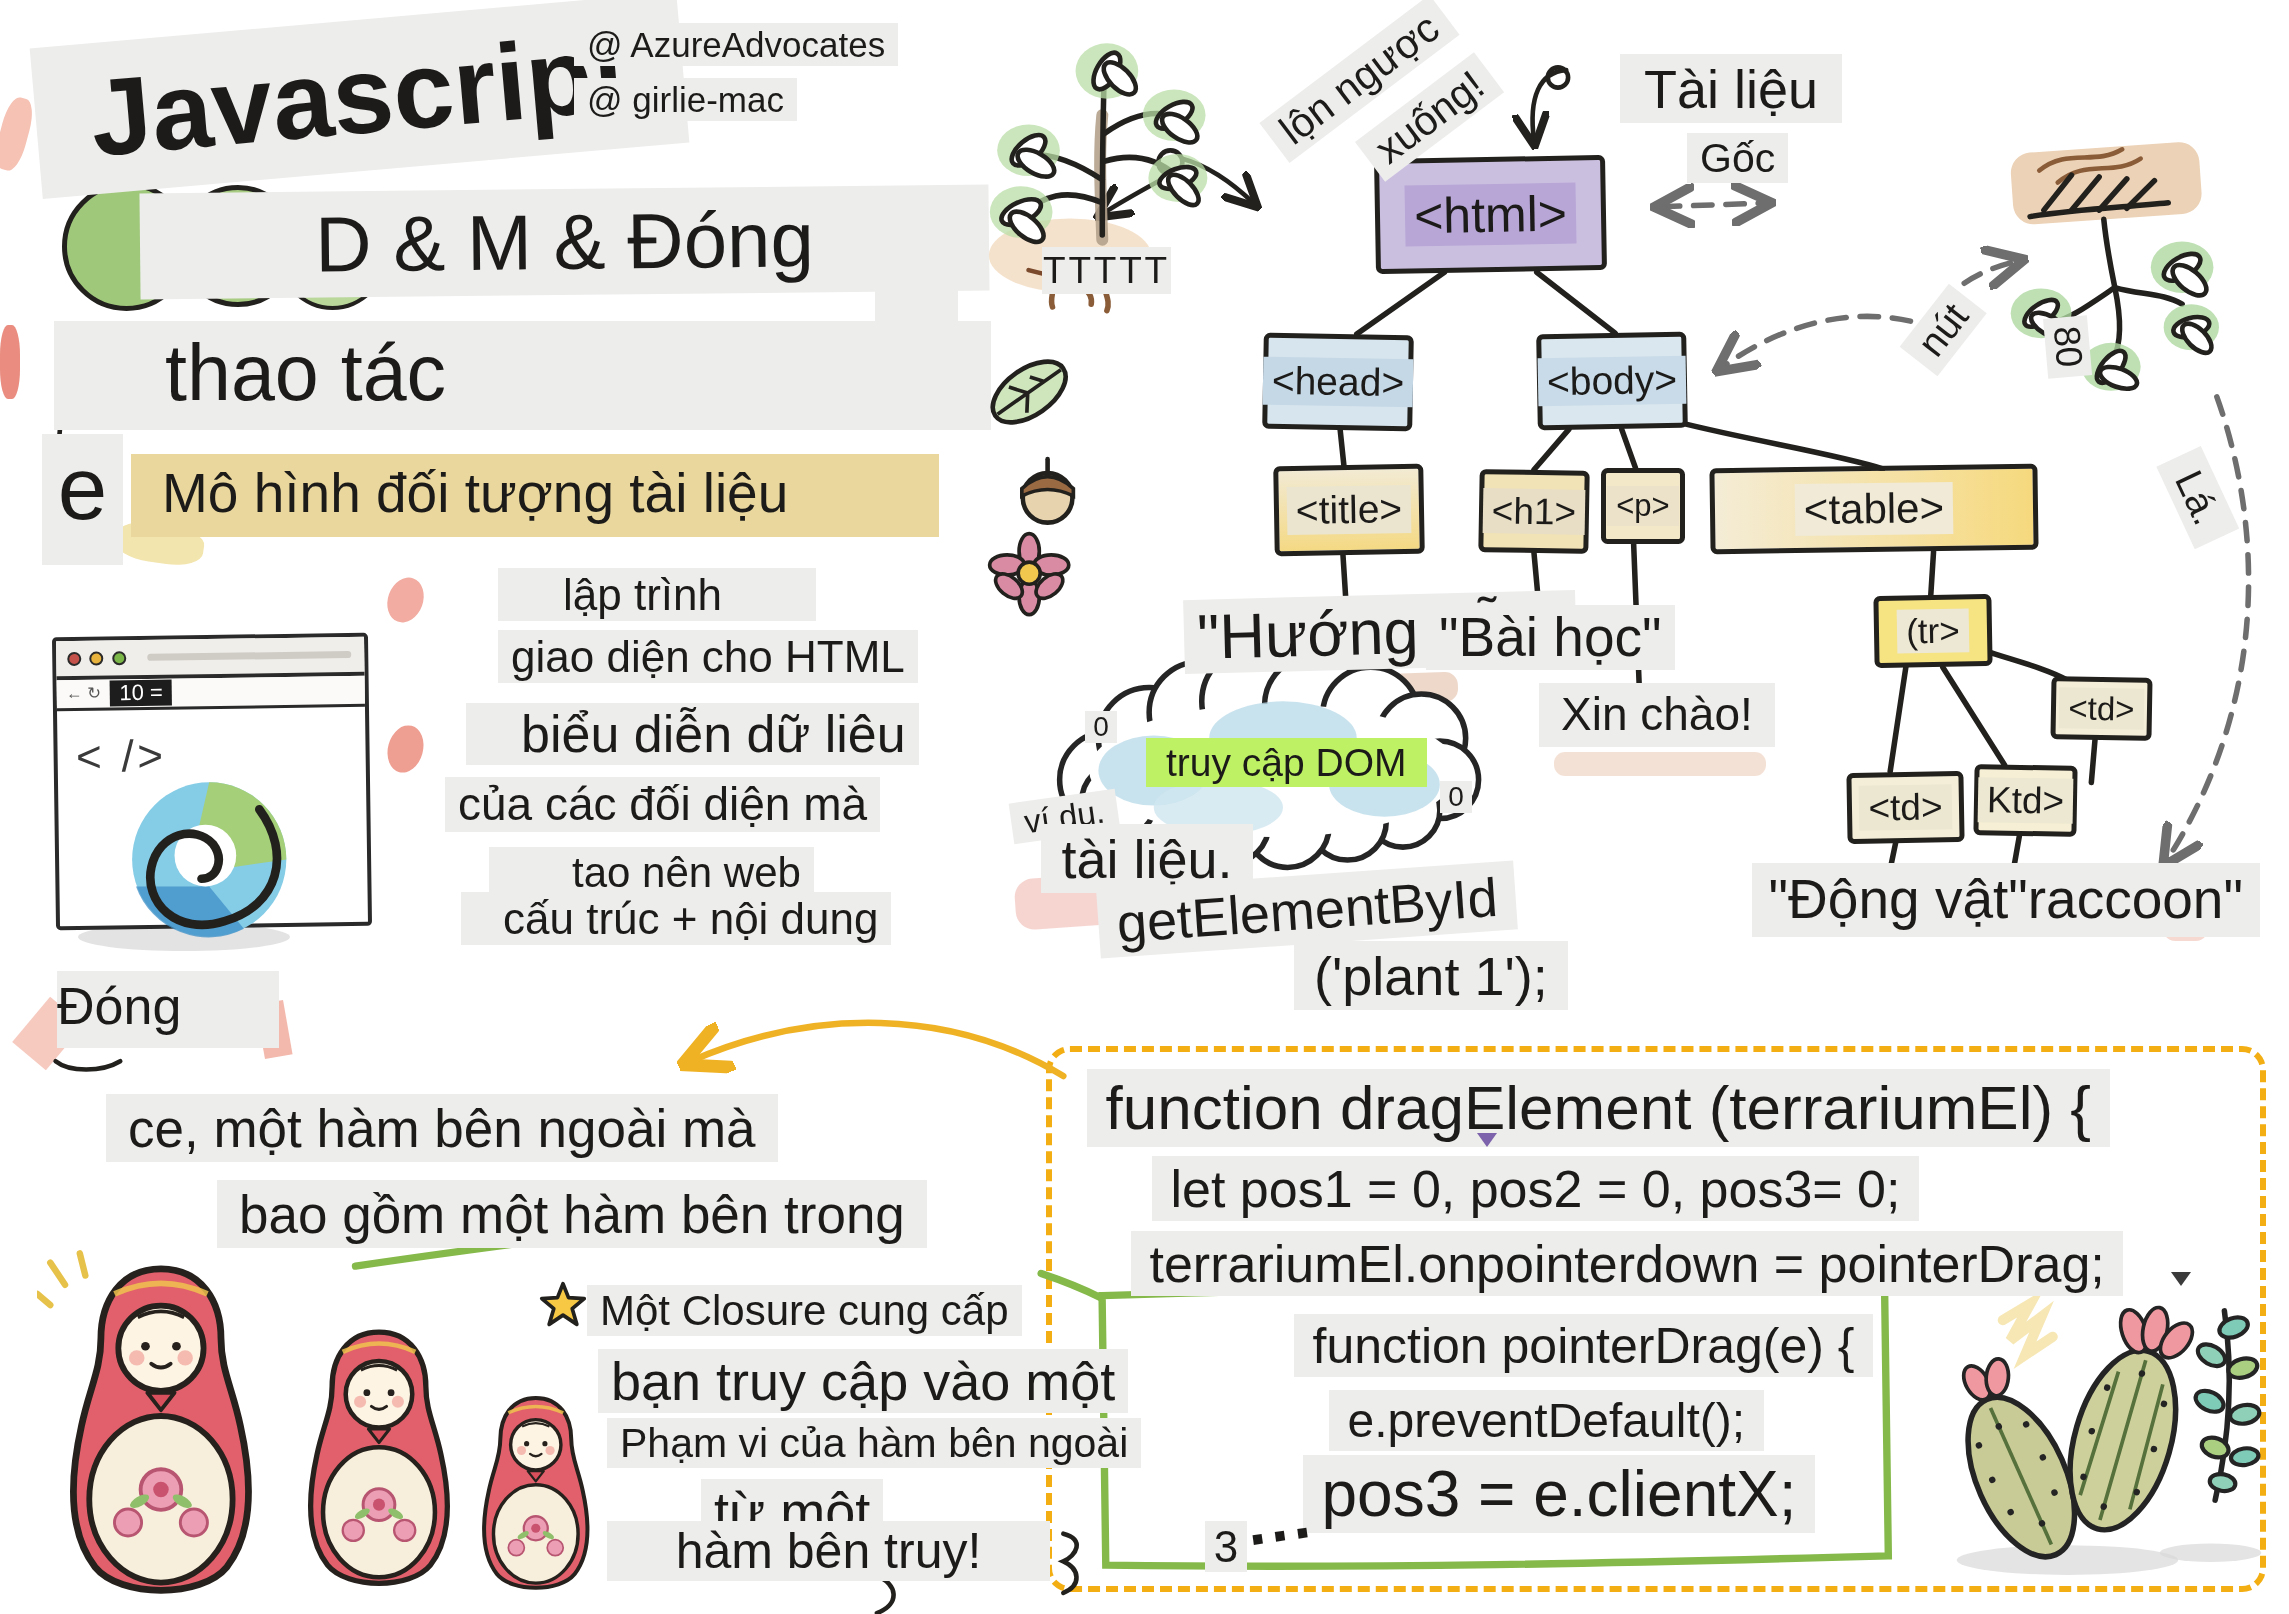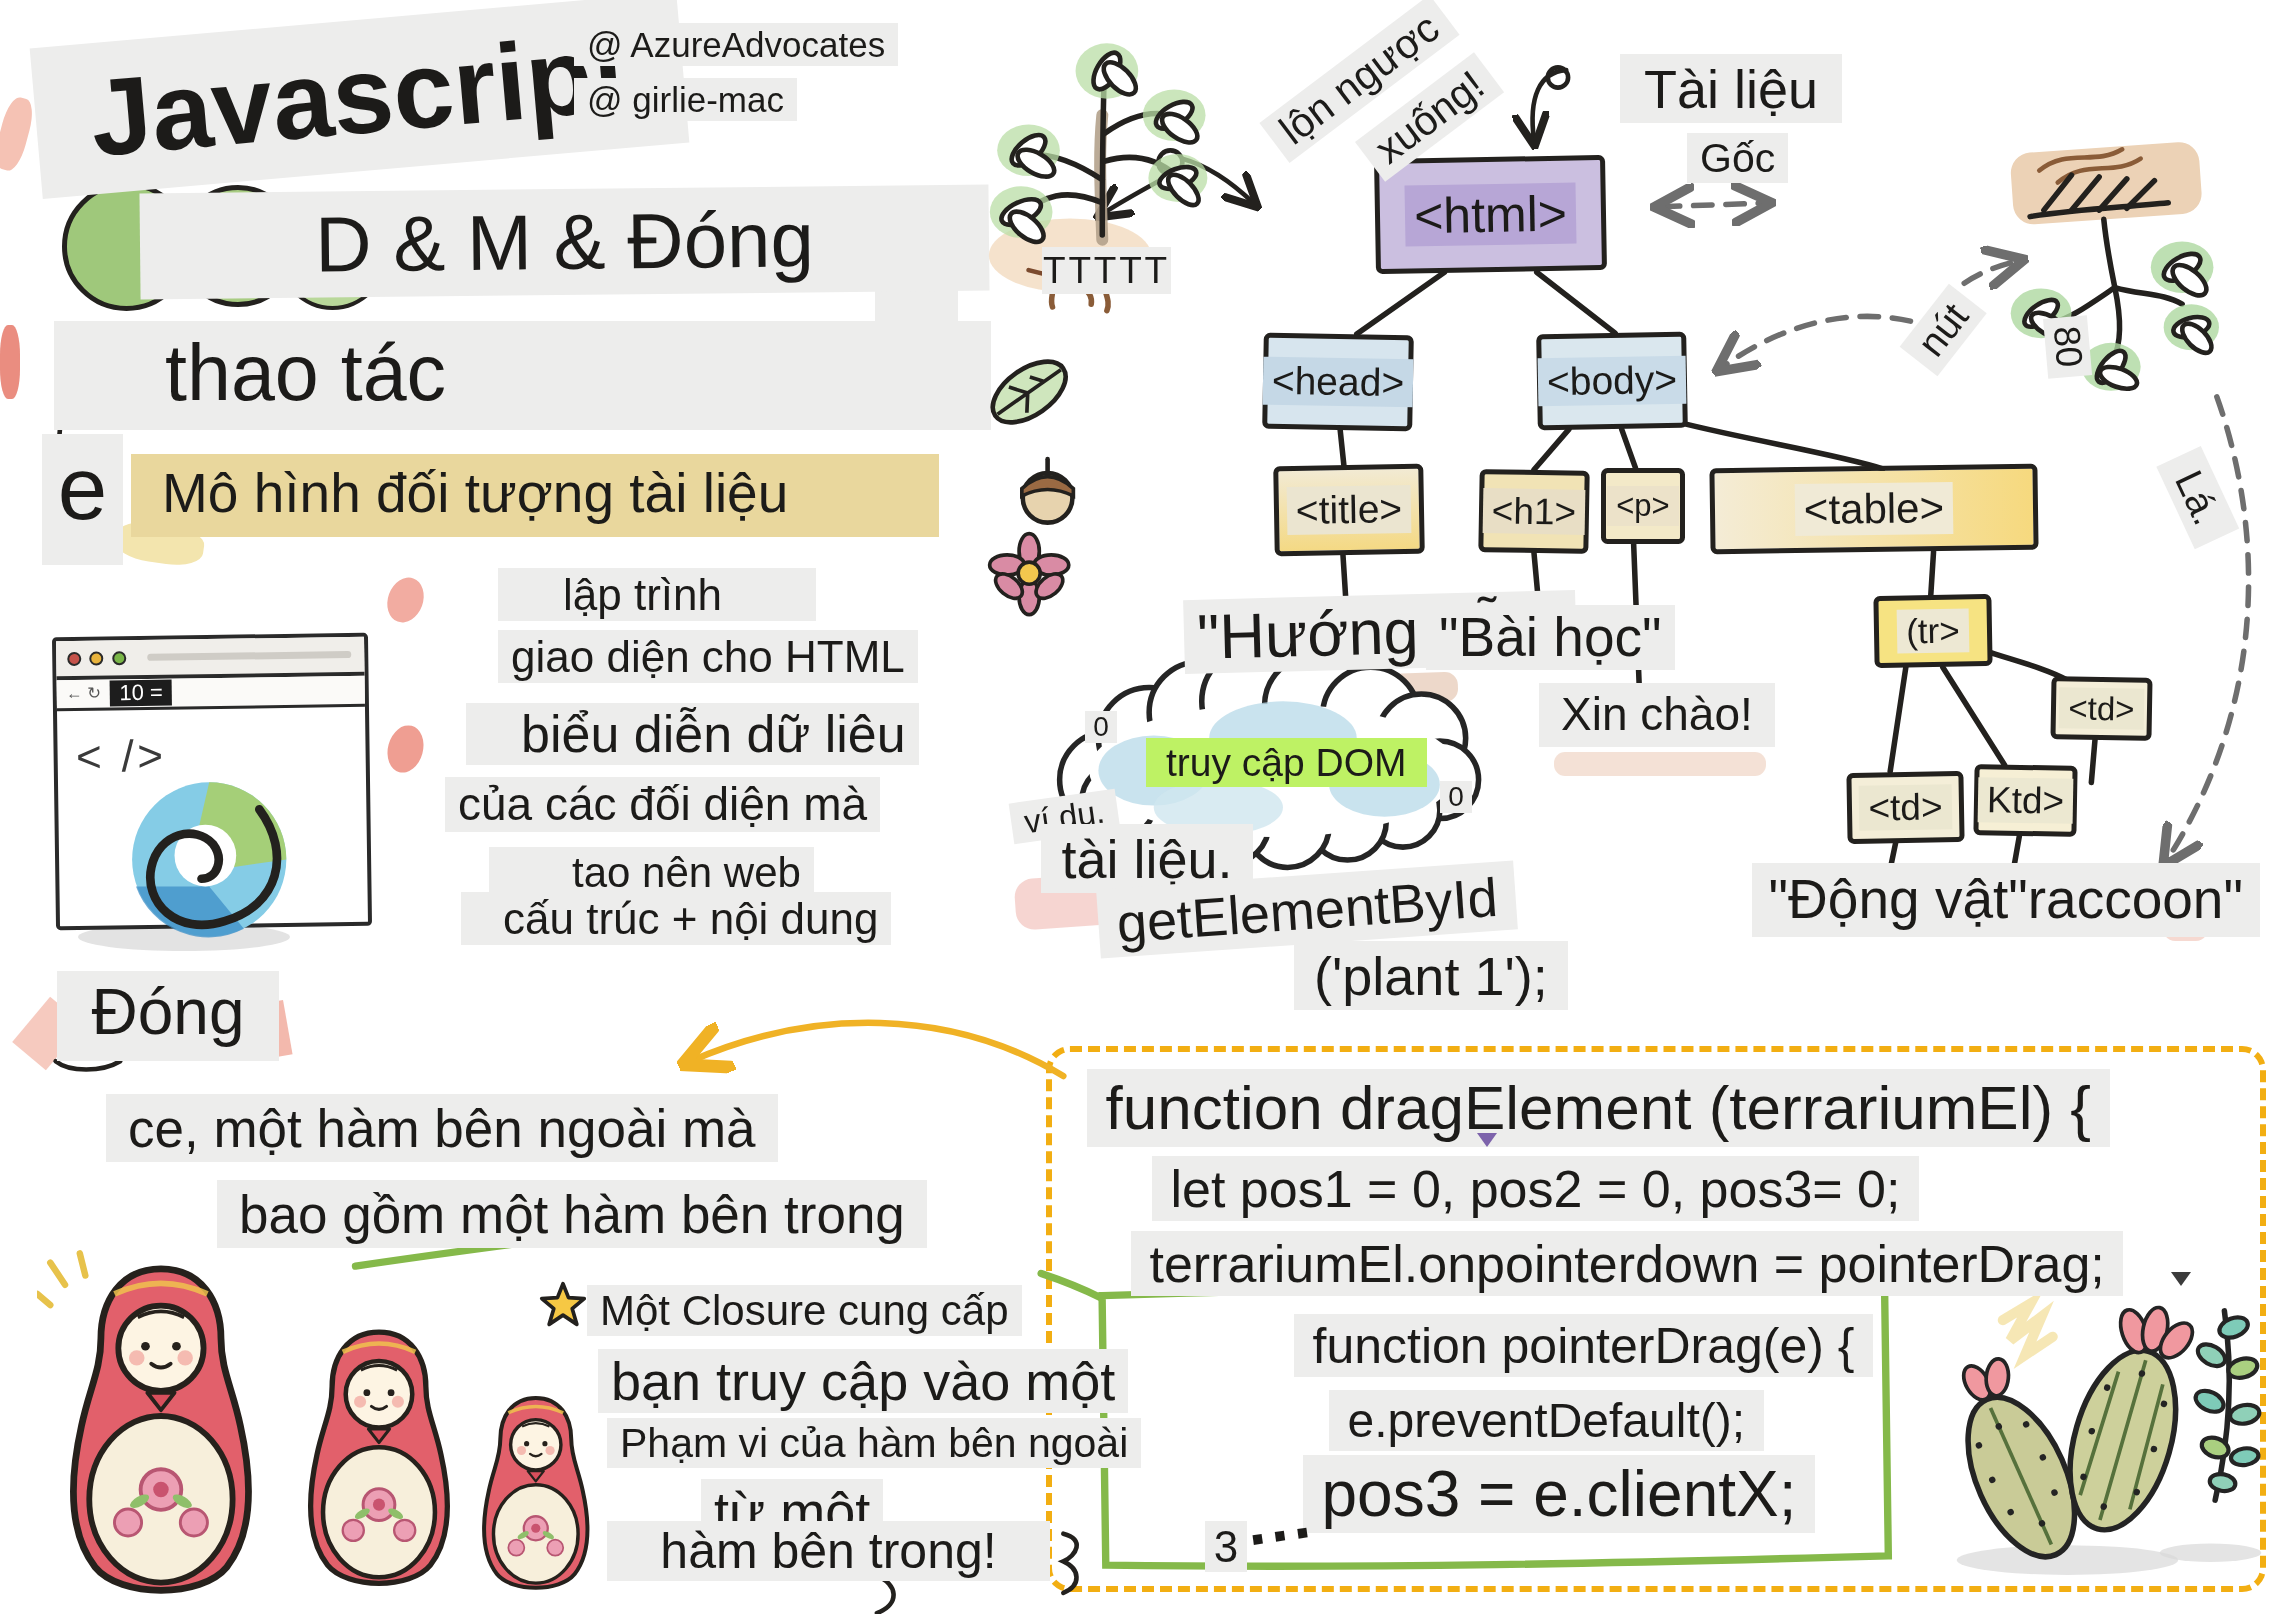--- a/index.html
+++ b/index.html
@@ -165,32 +165,32 @@
 </div>
 
 <svg class="ill" style="left:109px;top:766px" width="212" height="185" viewBox="0 0 110 95">
   <circle cx="52" cy="48" r="40" fill="#85cce6"></circle>
   <path d="M52,8 A40,40 0 0 1 92,48 L64,52 A16,16 0 0 0 46,34 Z" fill="#a9cf6b" opacity=".9"></path>
   <path d="M14,62 A40,40 0 0 0 70,84 L52,62 Z" fill="#3e8fc7" opacity=".75"></path>
   <circle cx="50" cy="46" r="16" fill="#ffffff"></circle>
   <path d="M78,22 C95,45 88,72 60,80 C35,88 18,70 22,52 C26,34 45,30 54,40 C60,48 56,58 48,58" stroke="#23211e" stroke-width="4.5" fill="none" stroke-linecap="round"></path>
 </svg>
 
-<div class="lbl" style="left:57px;top:971px;width:222px;font-size:64px;text-align:center;padding:7.4px 0 13px">Đóng</div>
+<div class="lbl" style="left:57px;top:971px;width:222px;font-size:52px;text-align:left;padding:7.4px 0 13px">Đóng</div>
 <div class="lbl" style="left:106px;top:1094px;font-size:53px;padding:5.5px 22px">ce, một hàm bên ngoài mà</div>
 <div class="lbl" style="left:217px;top:1180px;font-size:53px;padding:5.5px 22px">bao gồm một hàm bên trong</div>
 
 <svg class="ill" style="left:539px;top:1281px" width="48" height="48" viewBox="0 0 52 52">
   <path d="M26,3 L32,18 L49,19 L36,30 L41,47 L26,37 L11,47 L16,30 L3,19 L20,18 Z" fill="#f6c844" stroke="#23211e" stroke-width="4" stroke-linejoin="round"></path>
 </svg>
 <div class="lbl" style="left:587px;top:1285px;font-size:42px">Một Closure cung cấp</div>
 <div class="lbl" style="left:598px;top:1349px;font-size:54px">bạn truy cập vào một</div>
 <div class="lbl" style="left:607px;top:1418px;font-size:41px">Phạm vi của hàm bên ngoài</div>
 <div class="lbl" style="left:701px;top:1479px;font-size:54px">từ một</div>
-<div class="lbl" style="left:607px;top:1521px;width:443px;text-align:center;font-size:50px">hàm bên trong!</div>
+<div class="lbl" style="left:607px;top:1521px;width:443px;text-align:center;font-size:50px">hàm bên truy!</div>
 
 <svg class="ill" style="left:37px;top:1246px" width="591" height="368" viewBox="0 0 640 399">
   <defs>
     <g id="doll">
       <path d="M120,14 C78,14 58,48 58,86 C58,118 46,138 38,176 C26,230 24,286 52,322 C78,354 162,354 188,322 C216,286 214,230 202,176 C194,138 182,118 182,86 C182,48 162,14 120,14 Z" fill="#e2606b" stroke="#26211c" stroke-width="7"></path>
       <path d="M72,40 Q120,18 168,40" stroke="#f0c24d" stroke-width="6" fill="none" opacity=".85"></path>
       <ellipse cx="120" cy="252" rx="74" ry="86" fill="#f7efdb" stroke="#26211c" stroke-width="6"></ellipse>
       <circle cx="120" cy="96" r="44" fill="#fdf4e3" stroke="#26211c" stroke-width="6"></circle>
       <path d="M96,64 Q120,52 144,64" stroke="#26211c" stroke-width="4" fill="none"></path>
       <circle cx="104" cy="94" r="4.5" fill="#26211c"></circle>

